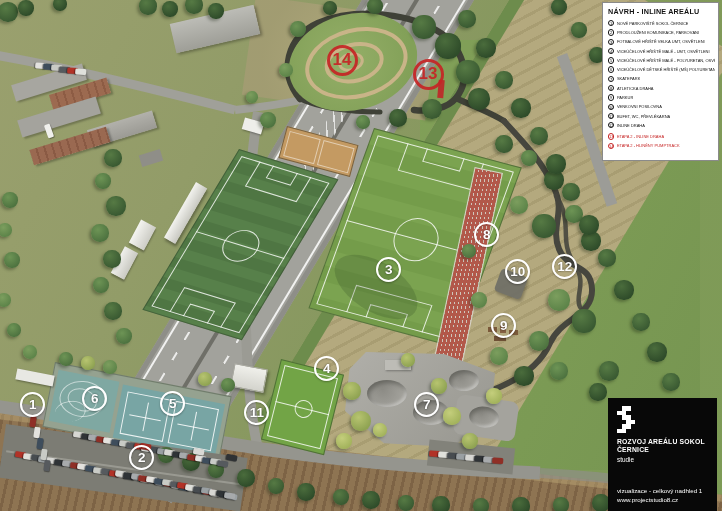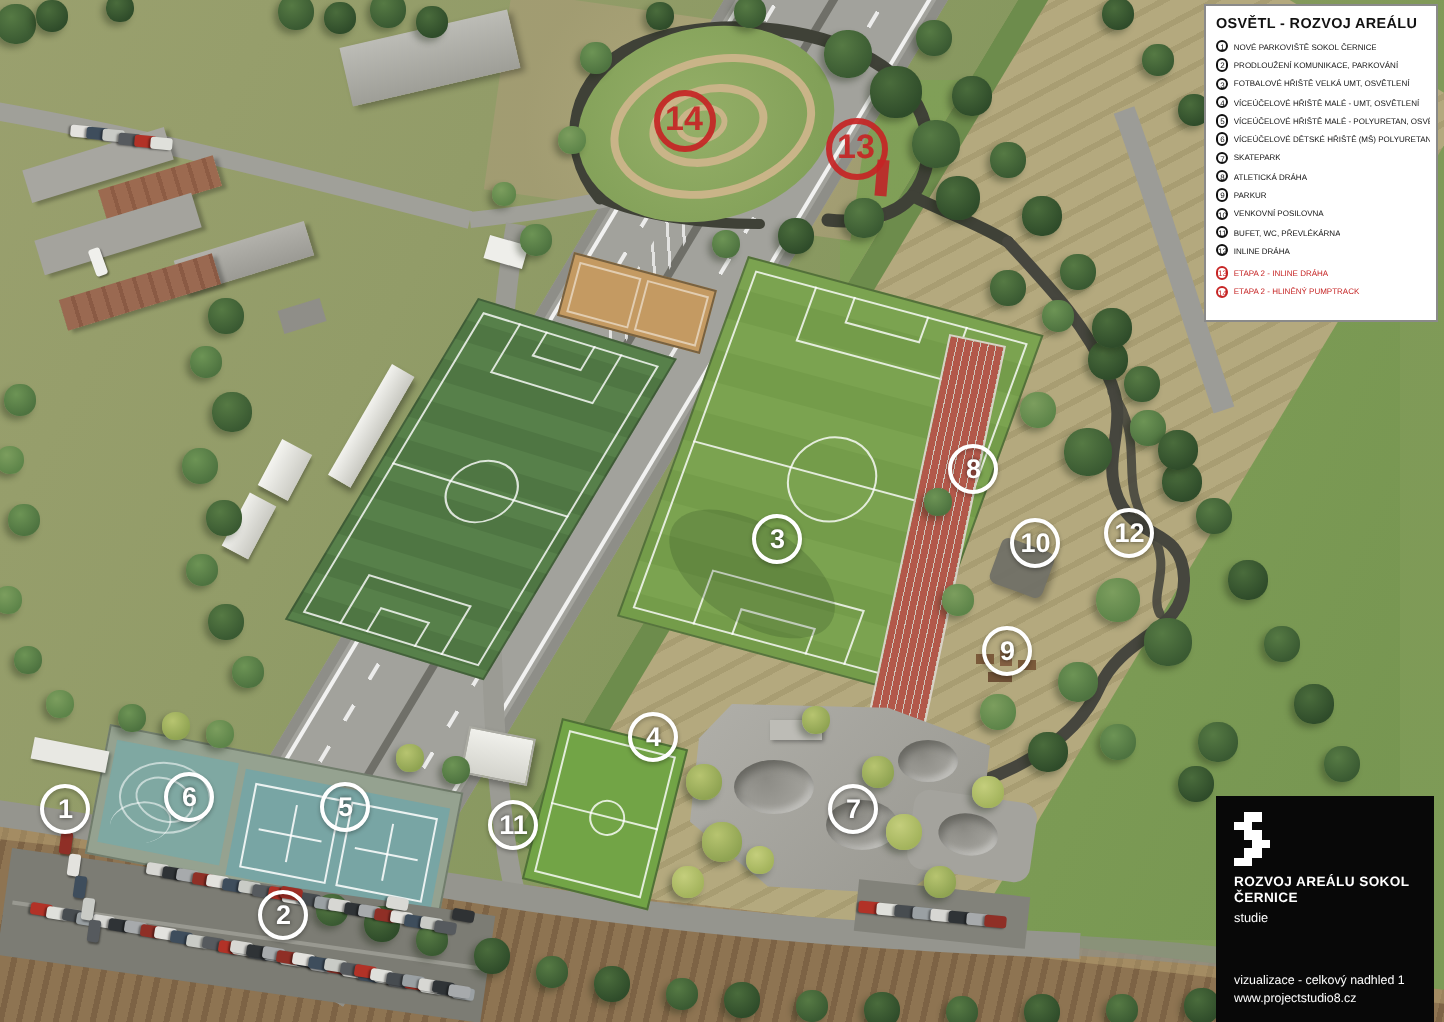--- a/index.html
+++ b/index.html
@@ -394,21 +394,21 @@
       <div class="marker" style="left: 474.3px; top: 222.3px; color: rgb(255, 255, 255);">8</div>
       <div class="marker" style="left: 491.3px; top: 313.3px; color: rgb(255, 255, 255);">9</div>
       <div class="marker" style="left: 505.3px; top: 259.3px; color: rgb(255, 255, 255);">10</div>
       <div class="marker" style="left: 244.3px; top: 400.3px; color: rgb(255, 255, 255);">11</div>
       <div class="marker" style="left: 552.3px; top: 254.3px; color: rgb(255, 255, 255);">12</div>
       <div class="marker red" style="left: 412.5px; top: 58.5px; color: rgb(198, 37, 37); border-color: rgb(198, 37, 37);">13</div>
       <div class="marker red" style="left: 326.5px; top: 44.5px; color: rgb(198, 37, 37); border-color: rgb(198, 37, 37);">14</div>
     </div>
 
   <div id="legend">
-    <div class="lg-title">OSVĚTL - ROZVOJ AREÁLU</div>
+    <div class="lg-title">NÁVRH - INLINE AREÁLU</div>
     <div id="legend-items">
         <div class="lg-row">
           <span class="lg-num">1</span>
           <span class="lg-label">NOVÉ PARKOVIŠTĚ SOKOL ČERNICE</span>
         </div>
         <div class="lg-row">
           <span class="lg-num">2</span>
           <span class="lg-label">PRODLOUŽENÍ KOMUNIKACE, PARKOVÁNÍ</span>
         </div>
         <div class="lg-row">

